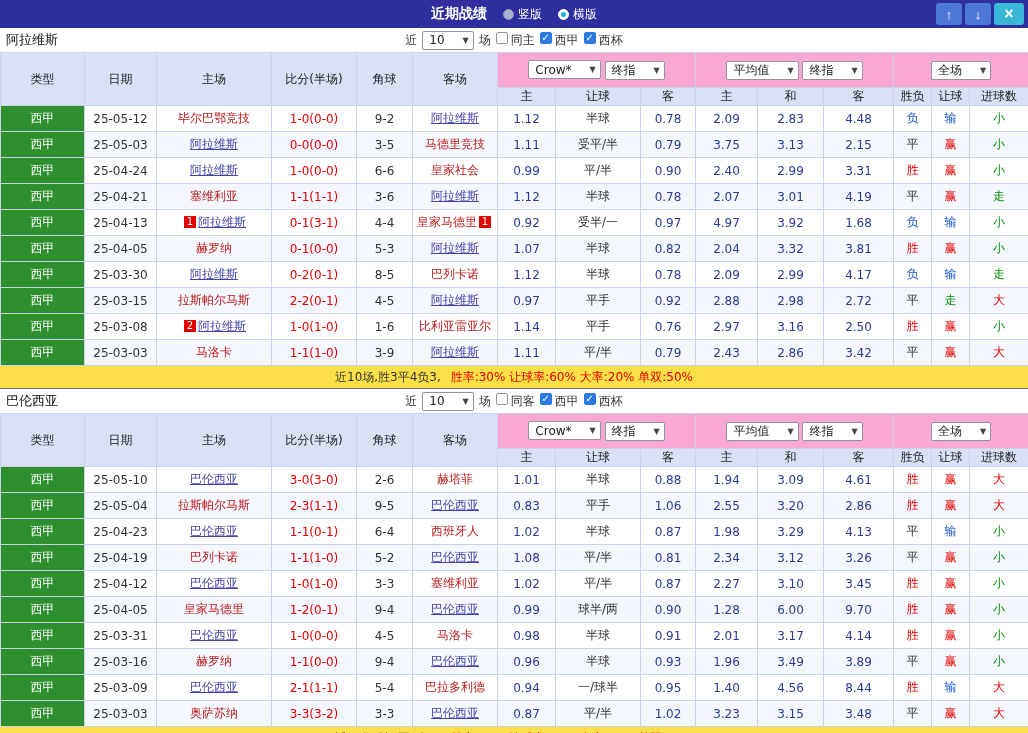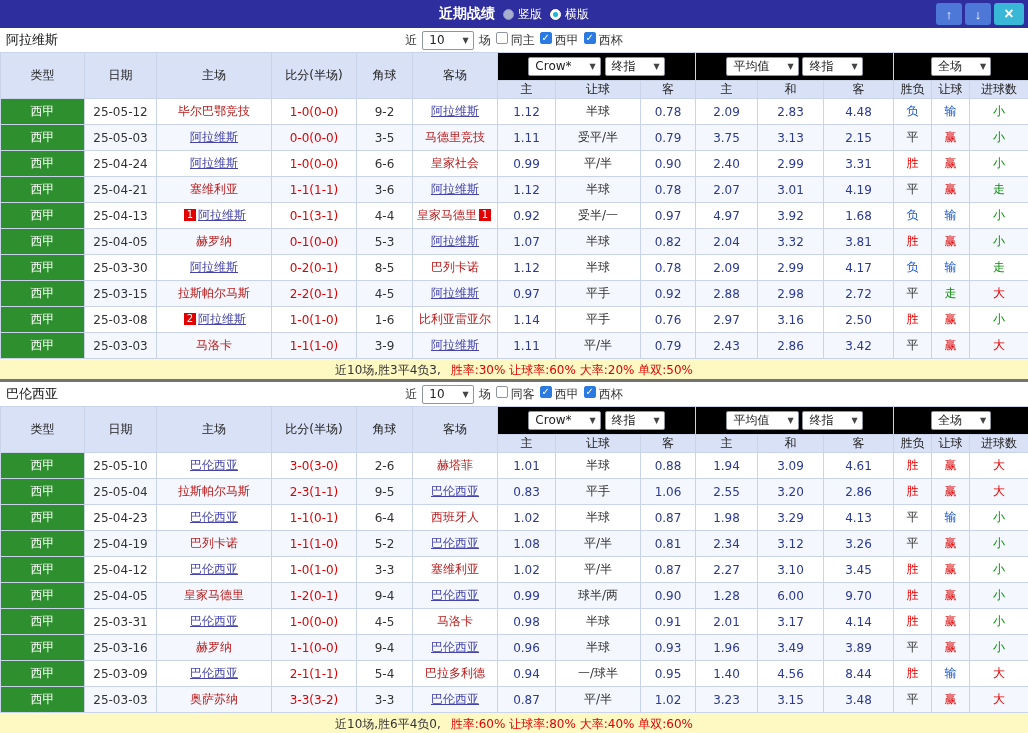--- a/index.html
+++ b/index.html
@@ -4,21 +4,21 @@
 <style>
   * { box-sizing: border-box; margin: 0; padding: 0; }
   html,body { width: 1028px; height: 733px; overflow: hidden; }
   body {
     font-family: "DejaVu Sans", "Liberation Sans", sans-serif;
     font-size: 12px; color: #333; background: #fff;
   }
   
   .titlebar {
     height: 28px; background: #2e2e9e; position: relative;
-    display: flex; align-items: center; justify-content: center; gap: 8px; color: #fff;
+    display: flex; align-items: center; justify-content: center; gap: 16px; color: #fff;
   }
   .titlebar .title { font-weight: bold; font-size: 14px; }
   .radio-wrap { display: inline-flex; align-items: center; gap: 4px; cursor: pointer; font-size: 12px; }
   .radio { width: 11px; height: 11px; border-radius: 50%; background: #a9afcf; border: 1px solid #8c93bd; position: relative; }
   .radio.checked { background: #fff; border-color: #fff; }
   .radio.checked::after { content: ""; position: absolute; left: 2px; top: 2px; width: 5px; height: 5px; border-radius: 50%; background: #1cb2d8; }
   .titlebar-buttons { position: absolute; right: 4px; top: 3px; display: flex; gap: 3px; }
   .tb-btn {
     width: 26px; height: 22px; border: none; border-radius: 3px; background: #4d78d8;
     color: #fff; font-size: 13px; font-weight: bold; cursor: pointer;
@@ -42,36 +42,36 @@
   .cb {
     width: 12px; height: 12px; border: 1px solid #8f949e; background: #fff; border-radius: 2px;
     display: inline-flex; align-items: center; justify-content: center; font-size: 10px; color: #fff;
   }
   .cb.checked { background: #2a7ae2; border-color: #2a7ae2; }
   .cb.checked::after { content: "✓"; }
   
   table { width: 1028px; border-collapse: collapse; table-layout: fixed; }
   th, td { border: 1px solid #c9d3ea; text-align: center; overflow: hidden; white-space: nowrap; }
   thead th { background: #d9e1f7; font-weight: normal; font-size: 12px; color: #222; }
-  thead th.dd-cell { background: #000000; height: 28px; }
+  thead th.dd-cell { background: #f9a8d4; height: 35px; }
   thead tr.sub-row th { height: 17px; }
   tbody td { height: 26px; font-size: 12px; }
   tbody tr:nth-child(even) { background: #f4f7fd; }
   td.type-cell { background: #2d8f2d; color: #fff; }
   td.score-cell { color: #e00000; }
   td.odds-cell { color: #2b3990; }
   .team { color: #b91c1c; }
   .team.focus { color: #4444aa; text-decoration: underline; cursor: pointer; }
   .card {
     display: inline-block; background: #e00000; color: #fff; font-size: 10px;
     width: 12px; height: 12px; line-height: 12px; margin: 0 2px; vertical-align: 1px;
   }
   .t-red { color: #e00000; } .t-blue { color: #1a56cc; } .t-green { color: #0a8f0a; } .t-dark { color: #333; }
   
-  .summary { height: 23px; line-height: 23px; text-align: center; font-size: 12px; border-bottom: 3px solid #737373; background: #fef9c3; }
+  .summary { height: 23px; line-height: 23px; text-align: center; font-size: 12px; border-bottom: 1px solid #737373; background: #fde047; }
   .summary .rates { color: #e00000; margin-left: 6px; }
 </style>
 </head>
 <body>
 
 <header class="titlebar">
   <span class="title">近期战绩</span>
   <label class="radio-wrap">
     <span class="radio"></span>
     <span class="radio-label">竖版</span>

